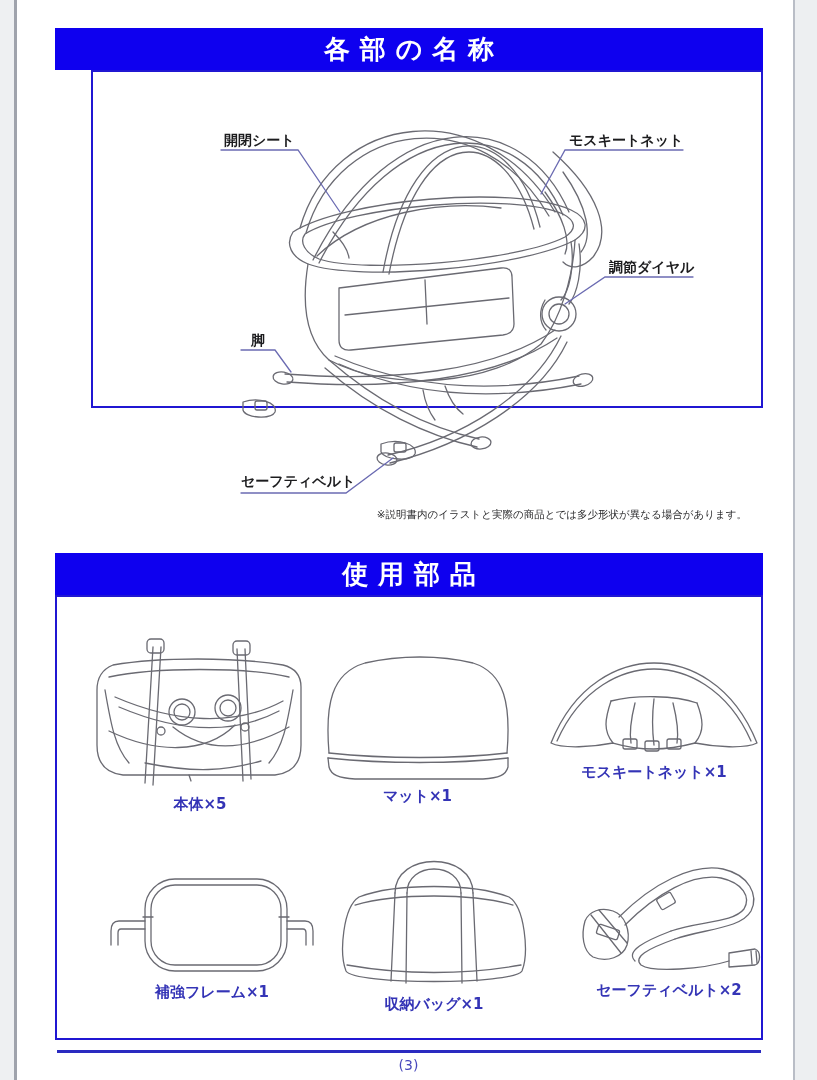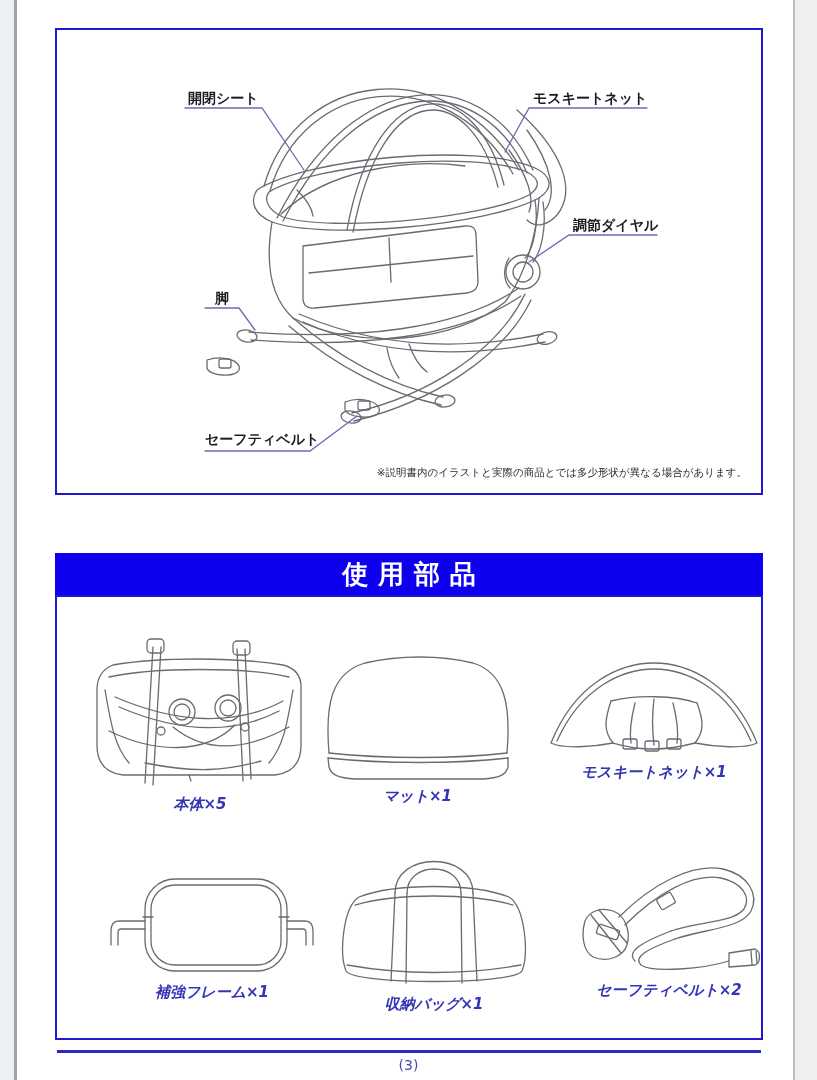--- a/index.html
+++ b/index.html
@@ -19,41 +19,42 @@
   }
   .section-body{
     position:relative;background:#ffffff;border:2px solid #2017d2;box-sizing:border-box;
   }
   .diagram-label{
     position:absolute;color:#1c1c1e;font-size:14px;font-weight:600;white-space:nowrap;line-height:1;
   }
   .note-text{
     position:absolute;right:14px;top:436px;color:#2a2a2c;font-size:10.5px;white-space:nowrap;
   }
-  .part-cell{position:absolute;display:flex;flex-direction:column;align-items:center;font-style:italic;}
+  .part-cell{position:absolute;display:flex;flex-direction:column;align-items:center;}
   .part-label{
     color:#3434b6;font-size:15px;font-weight:700;white-space:nowrap;line-height:1;margin-top:4px;
   }
   svg{display:block;}
   .footer-divider{position:absolute;left:57px;top:1050px;width:704px;height:3px;background:#2a2ac0;}
   .page-number{
     position:absolute;left:0;top:1057px;width:817px;text-align:center;
     color:#4848bc;font-size:14px;
   }
 </style>
 </head>
 <body>
 
 <div class="edge-strip-left"></div>
 <div class="edge-line-left"></div>
 <div class="edge-line-right"></div>
 <div class="edge-strip-right"></div>
 
 <div class="section" style="top:28px;">
-  <div class="section-body" style="height:467px;">
+  <div class="section-header">各部の名称</div>
+  <div class="section-body" style="height:338px;margin-left:36px;">
 
     <svg width="704" height="463" viewBox="0 0 704 463">
       <g fill="none" stroke="#6a6a72" stroke-width="1.3" stroke-linecap="round" stroke-linejoin="round">
 
         <path d="M 207 156 C 240 40, 390 20, 462 140"></path>
         <path d="M 213 161 C 246 48, 388 28, 456 144"></path>
         <path d="M 220 188 C 300 30, 430 35, 476 140"></path>
         <path d="M 226 191 C 304 38, 426 42, 470 143"></path>
         <path d="M 290 200 C 320 35, 420 45, 447 155"></path>
         <path d="M 296 202 C 326 43, 414 52, 441 157"></path>

